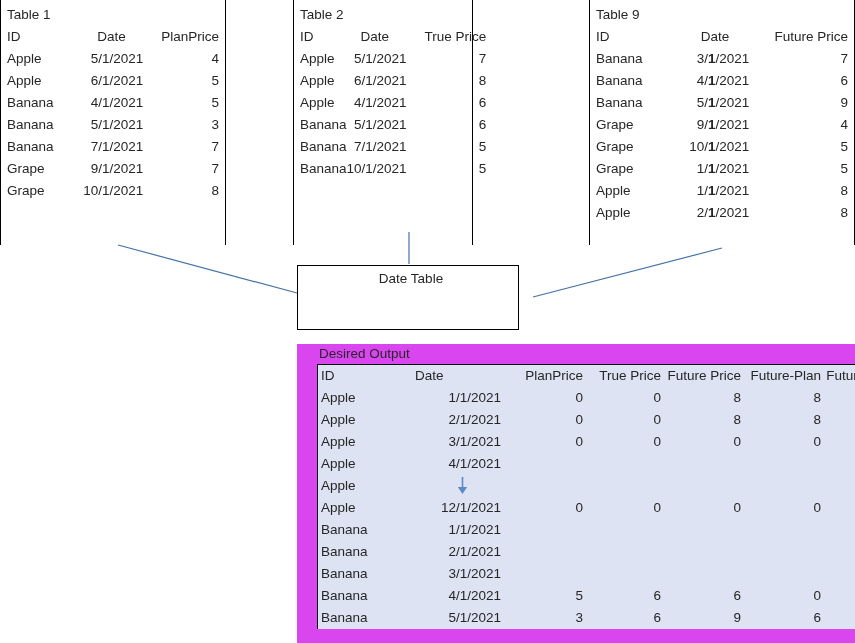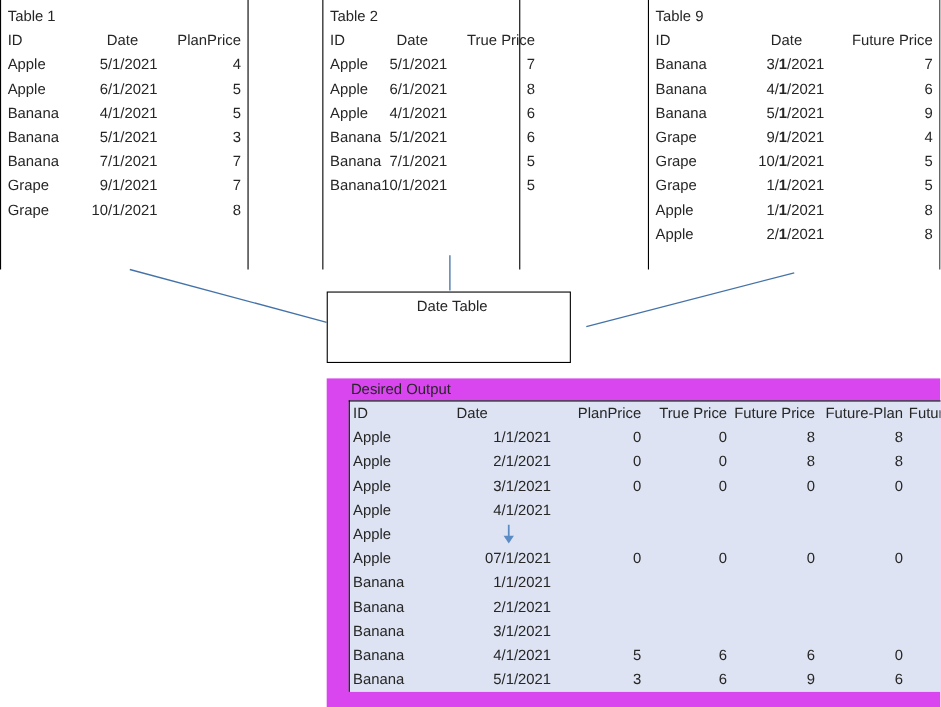--- a/index.html
+++ b/index.html
@@ -369,21 +369,21 @@
               </svg>
             </td>
             <td class="o-num o-n1"></td>
             <td class="o-num o-n2"></td>
             <td class="o-num o-n3"></td>
             <td class="o-num o-n4"></td>
             <td class="o-num o-n5"></td>
           </tr>
           <tr>
             <td class="o-id">Apple</td>
-            <td class="o-date arrow-cell">07/1/2021</td>
+            <td class="o-date arrow-cell">12/1/2021</td>
             <td class="o-num o-n1">0</td>
             <td class="o-num o-n2">0</td>
             <td class="o-num o-n3">0</td>
             <td class="o-num o-n4">0</td>
             <td class="o-num o-n5">0</td>
           </tr>
           <tr>
             <td class="o-id">Banana</td>
             <td class="o-date arrow-cell">1/1/2021</td>
             <td class="o-num o-n1"></td>

